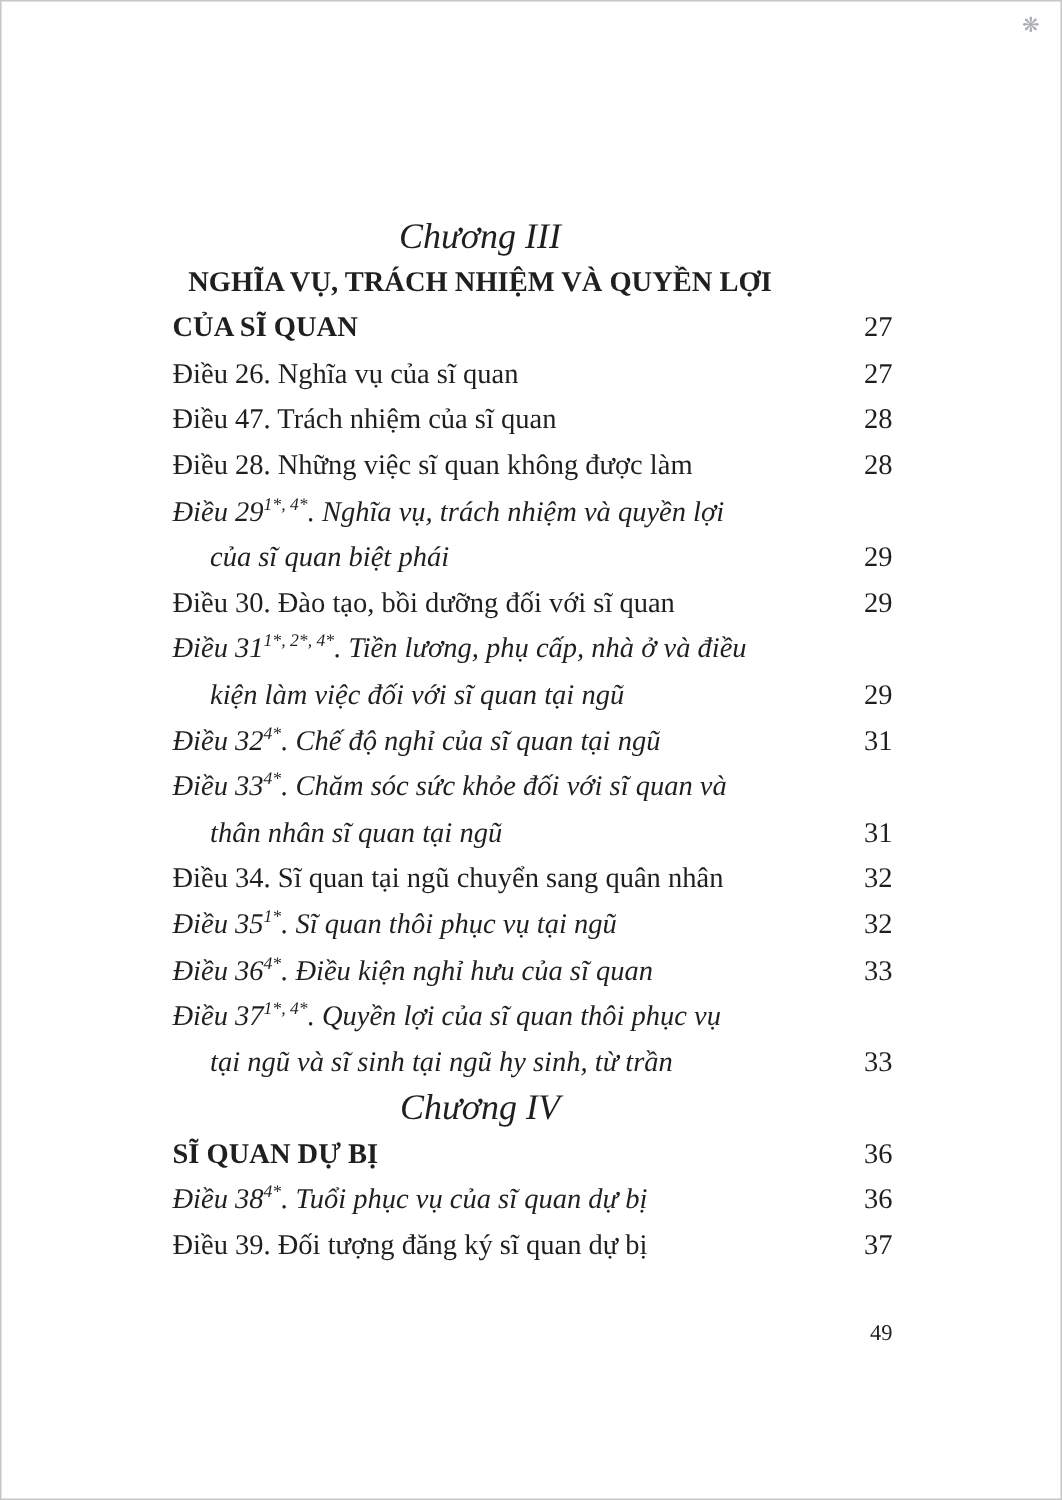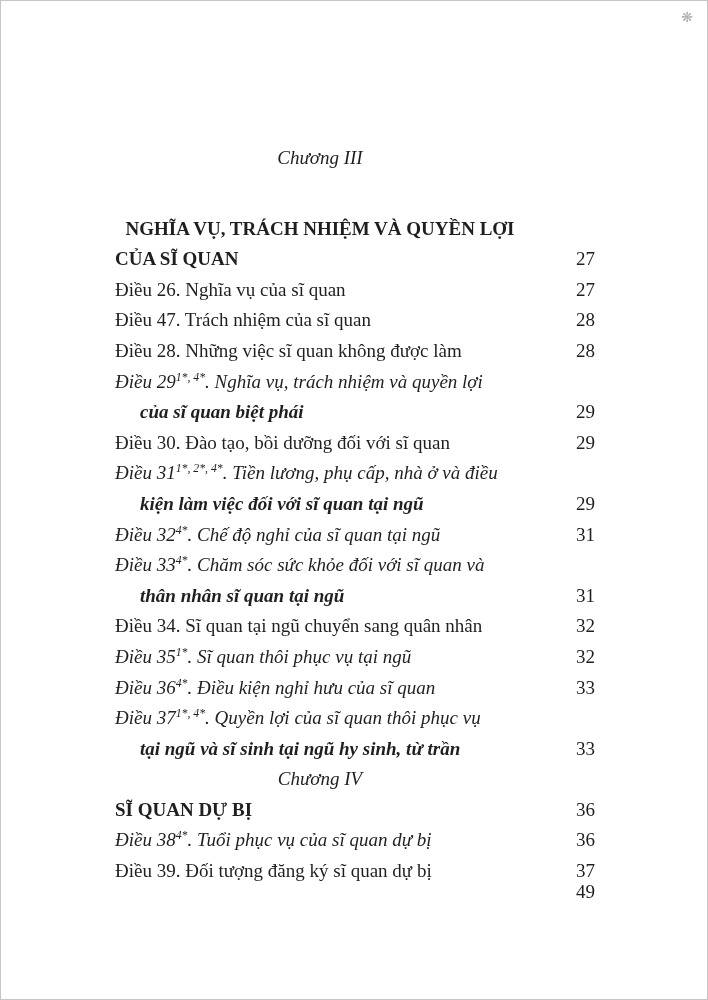--- a/index.html
+++ b/index.html
@@ -32,29 +32,28 @@
     right: 112px;   
     top: 0;
     padding-top: 142px;
     font-size: 19px;
     line-height: 30.6px;
   }
   .block-chapter {
     text-align: center;
     margin-right: 70px;
     font-style: italic;
-    font-size: 19px;
+    font-size: 24px;
   }
   .block-chapter.spaced {
   }
   .block-heading {
     text-align: center;
     margin-right: 70px;
     font-weight: 700;
-    margin-top: 40px;
   }
   .heading-page-row {
     position: relative;
     margin-right: 70px;
     font-weight: 700;
   }
   .heading-page-row .page-ref {
     position: absolute;
     right: -70px;
     bottom: 0;
@@ -66,38 +65,37 @@
     align-items: flex-end;
   }
   .entry.italic .entry-text {
     font-style: italic;
   }
   .entry-text {
     flex: 1 1 auto;
   }
   .entry-line.cont {
     padding-left: 25px;
-    font-weight: bold;
   }
   .entry-page {
     flex: 0 0 auto;
     margin-left: 10px;
     text-align: right;
     font-style: normal;
   }
   .sup {
     font-size: 62%;
     vertical-align: super;
     line-height: 0;
   }
   .footer-page-number {
     position: absolute;
     right: 112px;
     top: 880px;
-    font-size: 19px;
+    font-size: 15px;
   }
 </style>
 </head>
 <body>
 
 <div class="page">
   <div class="ornament">❋</div>
 
   <div class="toc">
       <div class="block-chapter">Chương III</div>

